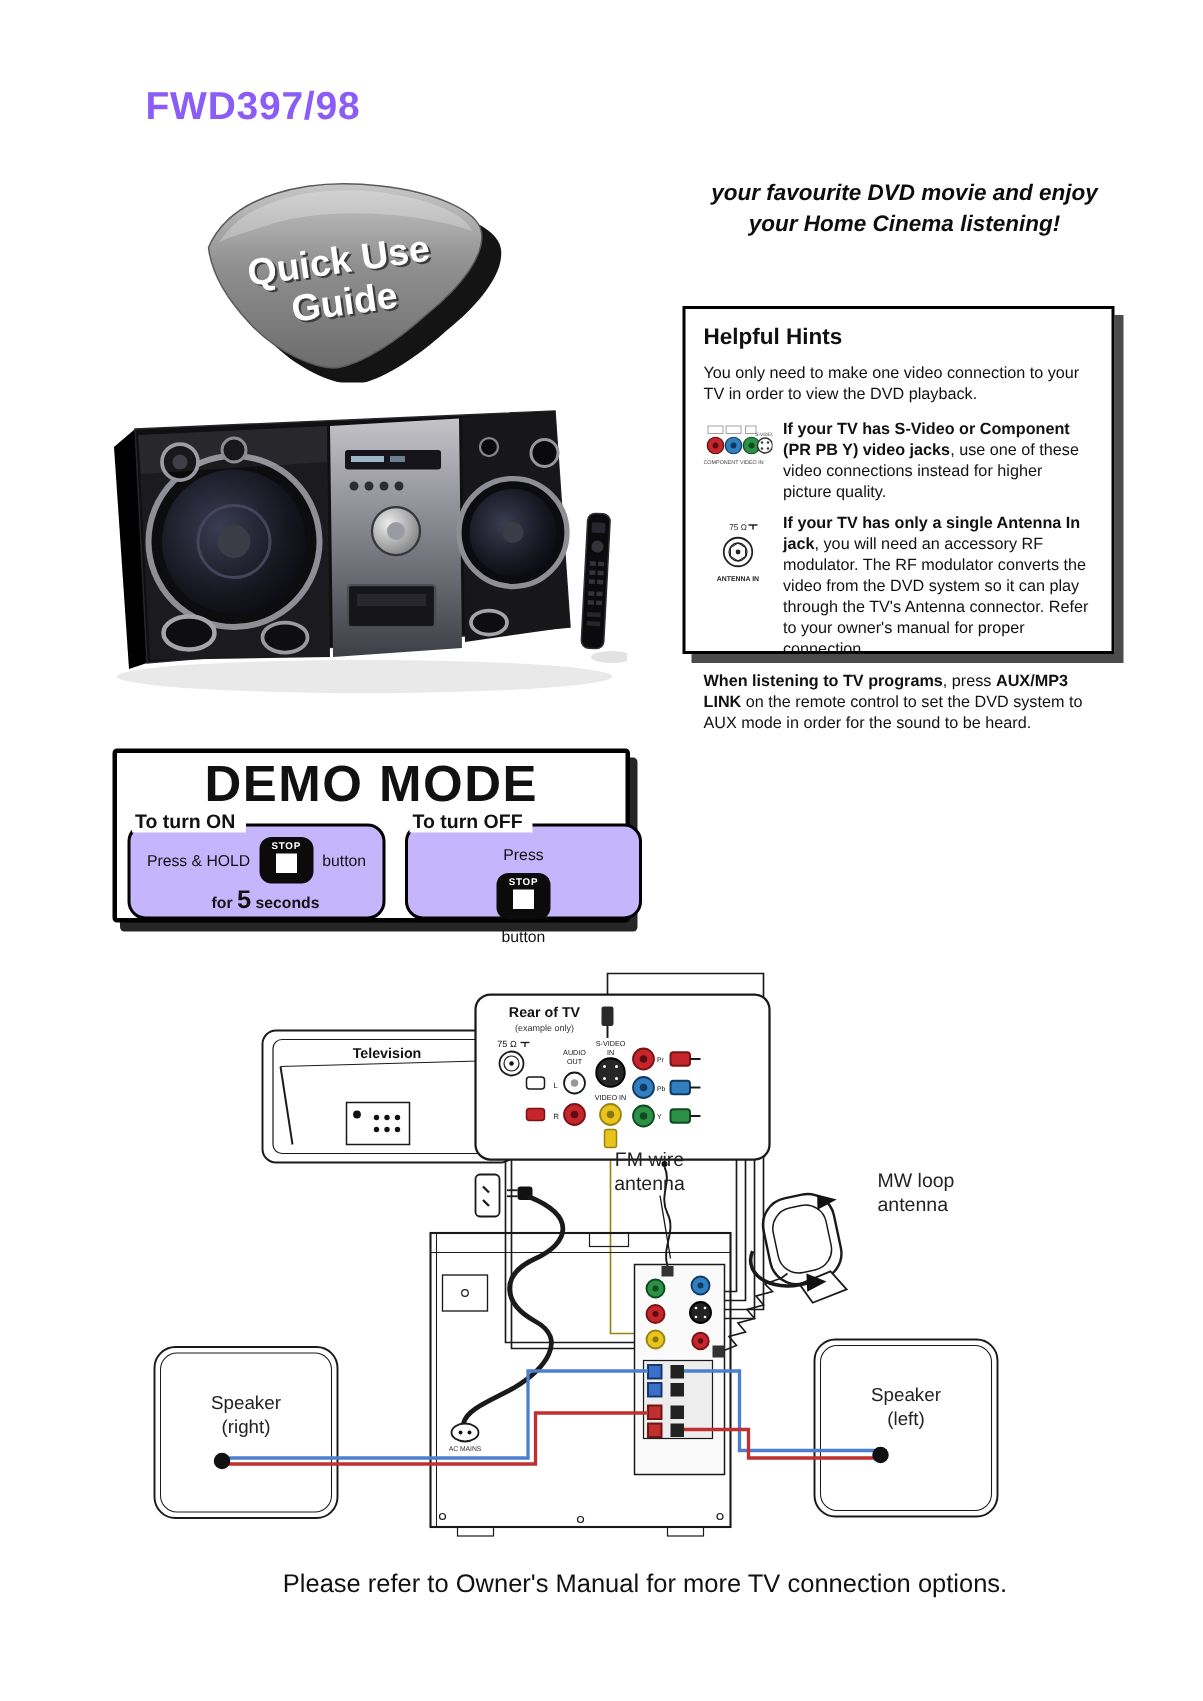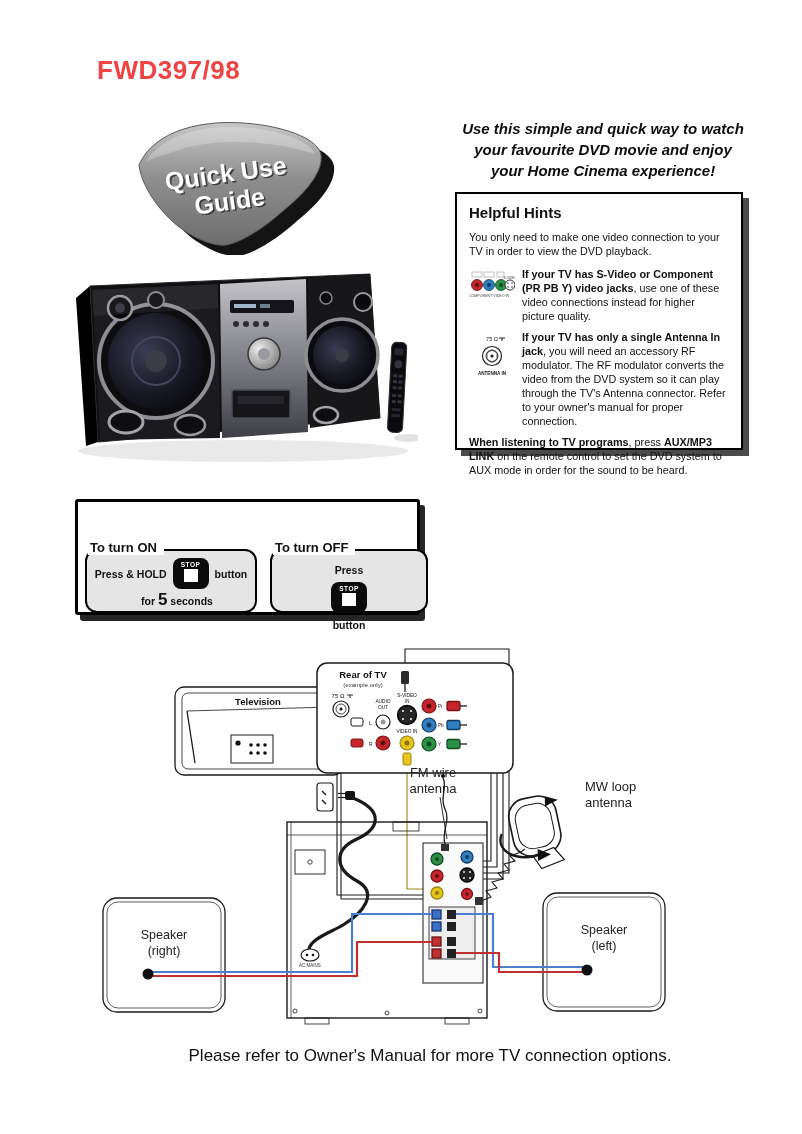--- a/index.html
+++ b/index.html
@@ -1,44 +1,44 @@
 <!DOCTYPE html>
 <html><head>
 <meta charset="utf-8">
 <style>
   html,body{margin:0;padding:0;background:#fff;}
   .page{position:relative;width:802px;height:1134px;background:#fff;overflow:hidden;
         font-family:"Liberation Sans",sans-serif;color:#111;margin:0 auto;}
   .abs{position:absolute;}
 
-  .model-title{left:97px;top:55px;font-size:26px;font-weight:bold;letter-spacing:.5px;color:#ef4444;}
+  .model-title{left:97px;top:55px;font-size:26px;font-weight:bold;letter-spacing:.5px;color:#8b5cf6;}
 
   .intro-block{left:438px;top:118px;width:330px;text-align:center;
                font-size:15px;font-weight:bold;font-style:italic;line-height:1.4;color:#0d0d0d;}
 
-  .hints-box{left:455px;top:192px;width:288px;height:258px;background:#fff;
+  .hints-box{left:455px;top:204px;width:288px;height:232px;background:#fff;
              border:2px solid #000;box-shadow:6px 6px 0 #4b4b4b;box-sizing:border-box;
              padding:8px 12px 0 12px;}
   .hints-title{font-size:15px;font-weight:bold;margin:2px 0 9px 0;}
   .hints-box p{margin:0 0 8px 0;font-size:10.8px;line-height:1.32;}
   .hint-row{display:flex;gap:7px;margin-bottom:7px;}
   .hint-icon{flex:0 0 46px;padding-top:3px;}
   .hint-text{font-size:10.8px;line-height:1.3;}
 
   .demo-box{left:75px;top:499px;width:345px;height:116px;background:#fff;
             border:3px solid #000;border-radius:3px;box-shadow:5px 6px 0 #262626;box-sizing:border-box;}
   .demo-title{text-align:center;font-size:34px;font-weight:bold;letter-spacing:1px;line-height:1;margin-top:4px;}
-  .demo-panel{position:absolute;border:2.5px solid #000;border-radius:12px;background:#e5e5e5;}
+  .demo-panel{position:absolute;border:2.5px solid #000;border-radius:12px;background:#c4b5fd;}
   .demo-panel-on{left:7px;top:47px;width:168px;height:60px;}
   .demo-panel-off{left:192px;top:47px;width:154px;height:60px;}
   .demo-tab{position:absolute;top:-11px;left:1px;background:#fff;padding:0 7px 0 2px;
             font-size:13px;font-weight:bold;white-space:nowrap;}
   .demo-row{display:flex;align-items:center;justify-content:center;gap:6px;margin-top:7px;}
   .demo-row-off{margin-top:13px;flex-direction:column;}
-  .demo-action,.demo-suffix{font-size:10.5px;font-weight:bold;}
+  .demo-action,.demo-suffix{font-size:10.5px;font-weight:normal;}
   .stop-btn{width:36px;height:31px;background:#0b0b0b;border-radius:8px;text-align:center;}
   .stop-btn .lbl{color:#fff;font-size:6.5px;font-weight:bold;letter-spacing:.5px;padding-top:3px;}
   .stop-btn .sq{width:14px;height:13px;background:#fff;margin:1px auto 0;}
   .demo-for{text-align:center;font-size:10.5px;font-weight:bold;margin-top:1px;padding-left:12px;}
   .demo-for .num{font-size:17px;}
 
   .footer-note{left:5px;top:1046px;width:802px;text-align:center;font-size:17px;font-weight:normal;color:#111;padding-left:24px;}
 
   svg text{font-family:"Liberation Sans",sans-serif;}
 </style>
@@ -62,23 +62,22 @@
     <path d="M22,52 C38,24 84,13 128,18 C160,22 186,32 191,44 C150,30 90,28 55,40 C38,46 27,48 22,52 Z" fill="#ffffff" opacity="0.25"></path>
     <g transform="rotate(-8 104 80)">
       <text x="105.5" y="73.5" text-anchor="middle" font-size="25" font-weight="bold" fill="#3c3c3c">Quick Use</text>
       <text x="104" y="72" text-anchor="middle" font-size="25" font-weight="bold" fill="#ffffff">Quick Use</text>
       <text x="105.5" y="101.5" text-anchor="middle" font-size="25" font-weight="bold" fill="#3c3c3c">Guide</text>
       <text x="104" y="100" text-anchor="middle" font-size="25" font-weight="bold" fill="#ffffff">Guide</text>
     </g>
   </svg>
 
   <div class="abs intro-block">
-    <div>Use this simple and quick way to watch</div>
     <div>your favourite DVD movie and enjoy</div>
-    <div>your Home Cinema experience!</div>
+    <div>your Home Cinema listening!</div>
   </div>
 
   <div class="abs hints-box">
     <div class="hints-title">Helpful Hints</div>
     <p>You only need to make one video connection to your TV in order to view the DVD playback.</p>
 
     <div class="hint-row">
       <div class="hint-icon">
         <svg width="46" height="38" viewBox="0 0 46 38">
           <rect x="3" y="2" width="10" height="5" fill="none" stroke="#999" stroke-width="0.6"></rect>
@@ -185,20 +184,21 @@
         <rect x="8.5" y="52" width="4" height="3" fill="#33333c"></rect>
       <rect x="3" y="58" width="4" height="3" fill="#33333c"></rect>
         <rect x="8.5" y="58" width="4" height="3" fill="#33333c"></rect>
       <rect x="3" y="66" width="9" height="3" fill="#26262e"></rect>
       <rect x="3" y="72" width="9" height="3" fill="#26262e"></rect>
     </g>
     <ellipse cx="340" cy="190" rx="14" ry="4" fill="#e2e2e2"></ellipse>
   </svg>
 
   <div class="abs demo-box">
+    <div class="demo-title">DEMO MODE</div>
 
     <div class="demo-panel demo-panel-on">
       <div class="demo-tab">To turn ON</div>
       <div class="demo-row">
         <span class="demo-action">Press &amp; HOLD</span>
         <span class="stop-btn">
           <span class="lbl" style="display:block">STOP</span>
           <span class="sq" style="display:block"></span>
         </span>
         <span class="demo-suffix">button</span>

